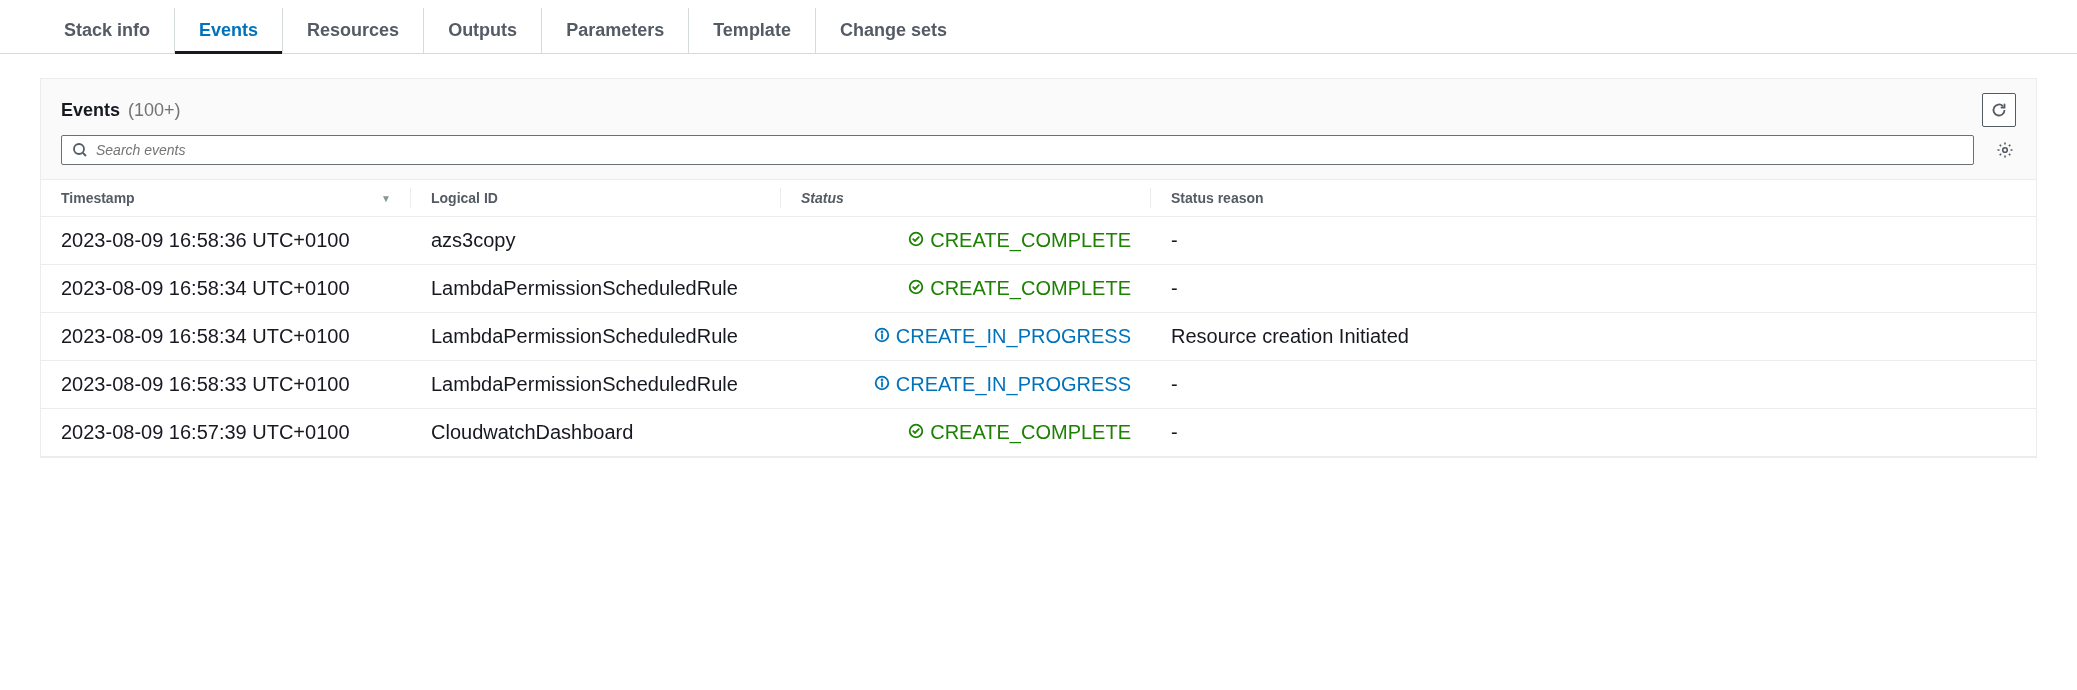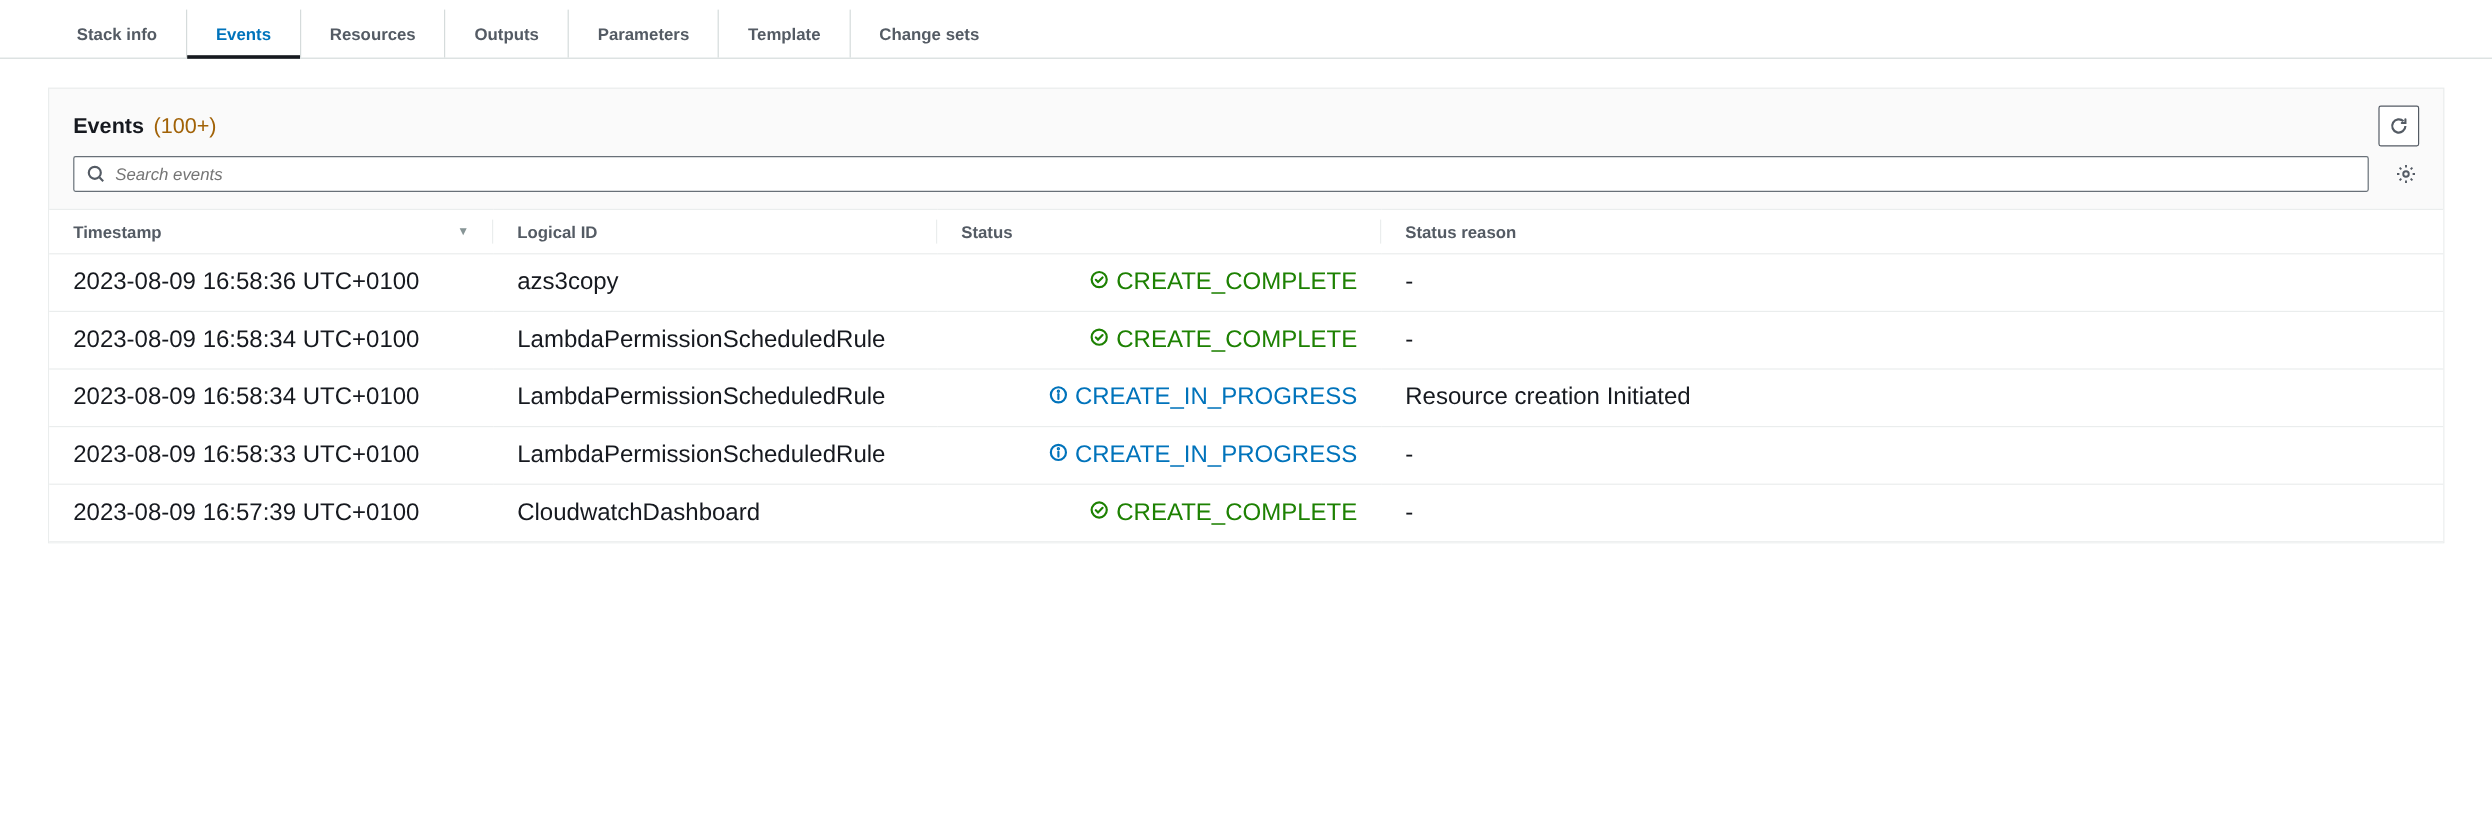--- a/index.html
+++ b/index.html
@@ -1,27 +1,27 @@
 <!DOCTYPE html>
 <html><head>
   <meta charset="utf-8">
   <style>
     * { box-sizing: border-box; margin: 0; padding: 0; font-family: "Amazon Ember", "Helvetica Neue", Arial, sans-serif; }
     body { background: #fff; color: #16191f; font-size: 14px; }
     
     .tabs { display: flex; border-bottom: 1px solid #d5dbdb; padding: 0 40px; margin-top: 8px; }
-    .tab { padding: 12px 24px; cursor: pointer; color: #545b64; font-size: 14px; font-weight: 700; border-right: 1px solid #d5dbdb; position: relative; }
+    .tab { padding: 12px 24px; cursor: pointer; color: #545b64; font-size: 18px; font-weight: 700; border-right: 1px solid #d5dbdb; position: relative; }
     .tab:last-child { border-right: none; }
     .tab.active { color: #0073bb; }
     .tab.active::after { content: ""; position: absolute; left: 0; right: 0; bottom: -1px; height: 3px; background: #16191f; }
     
     .panel { margin: 24px 40px 0 40px; border: 1px solid #eaeded; background: #fafafa; }
     .panel-header { display: flex; align-items: center; justify-content: space-between; padding: 14px 20px 8px 20px; }
     .panel-title { font-size: 18px; font-weight: 700; color: #16191f; }
-    .panel-count { font-size: 18px; font-weight: 400; color: #a16207; margin-left: 4px; }
+    .panel-count { font-size: 18px; font-weight: 400; color: #737373; margin-left: 4px; }
     .refresh-btn { width: 34px; height: 34px; border: 1px solid #545b64; background: #fff; border-radius: 2px; cursor: pointer; display: flex; align-items: center; justify-content: center; }
     
     .search-row { display: flex; align-items: center; padding: 0 20px 14px 20px; gap: 20px; }
     .search-box { flex: 1; display: flex; align-items: flex-start; border: 1px solid #687078; border-radius: 2px; background: #fff; padding: 6px 10px; }
     .search-box svg { margin-right: 8px; flex-shrink: 0; }
     .search-input { flex: 1; border: none; outline: none; font-size: 14px; font-style: italic; color: #687078; background: transparent; }
     .settings-btn { width: 22px; height: 22px; background: none; border: none; cursor: pointer; display: flex; align-items: center; justify-content: center; }
     
     .table { width: 100%; border-collapse: collapse; background: #fff; }
     .table th { text-align: left; padding: 10px 20px; font-size: 14px; font-weight: 700; color: #545b64; border-top: 1px solid #eaeded; border-bottom: 1px solid #eaeded; position: relative; }
@@ -30,21 +30,21 @@
     .sort-icon { color: #879596; font-size: 10px; margin-left: auto; }
     .table td { padding: 12px 20px; font-size: 20px; color: #16191f; border-bottom: 1px solid #eaeded; }
     
     .status { display: flex; align-items: center; gap: 6px; justify-content: flex-end; }
     .status.complete { color: #1d8102; }
     .status.progress { color: #0073bb; }
     .status svg { flex-shrink: 0; }
     
     .col-timestamp { width: 370px; }
     .col-logical { width: 370px; }
-    .col-status { width: 370px; }
+    .col-status { width: 370px; font-style: italic; }
   </style>
 </head>
 <body>
 
 <div class="tabs">
     <div class="tab">Stack info</div>
     <div class="tab active">Events</div>
     <div class="tab">Resources</div>
     <div class="tab">Outputs</div>
     <div class="tab">Parameters</div>

